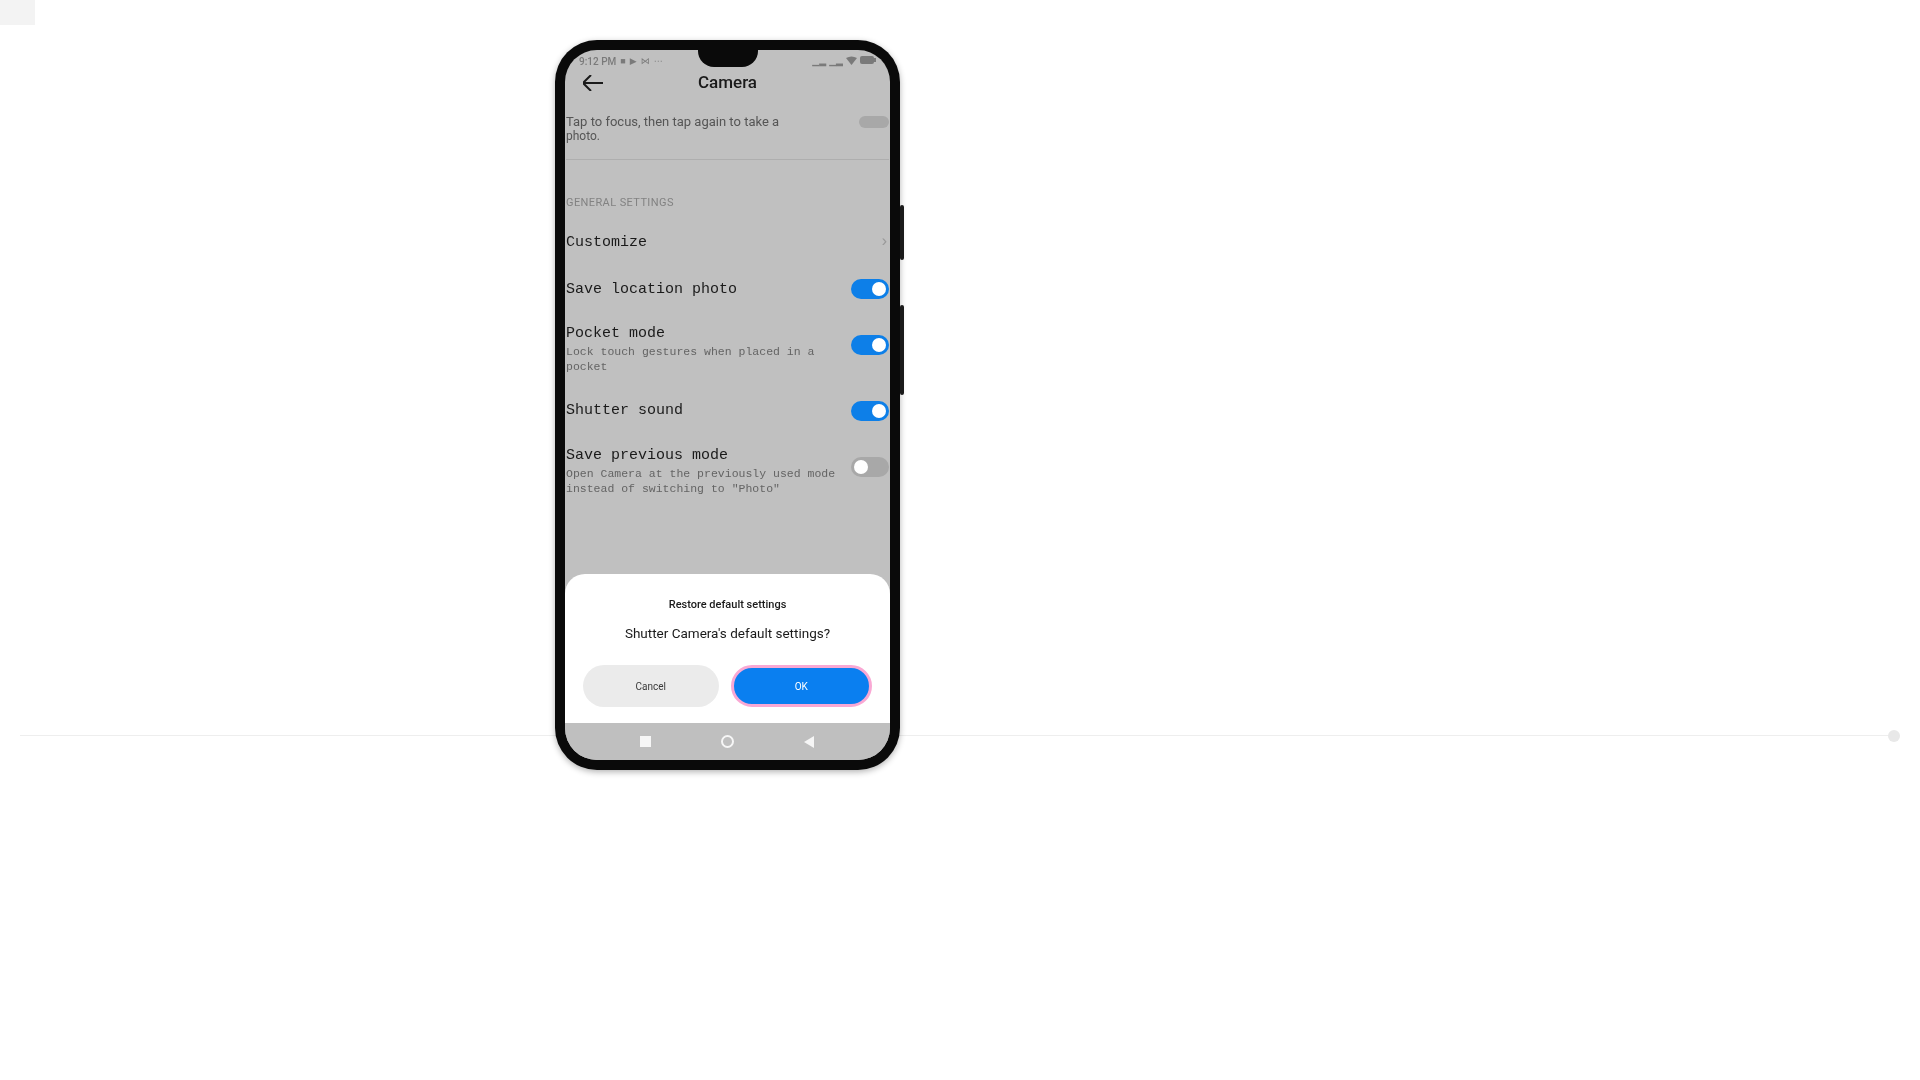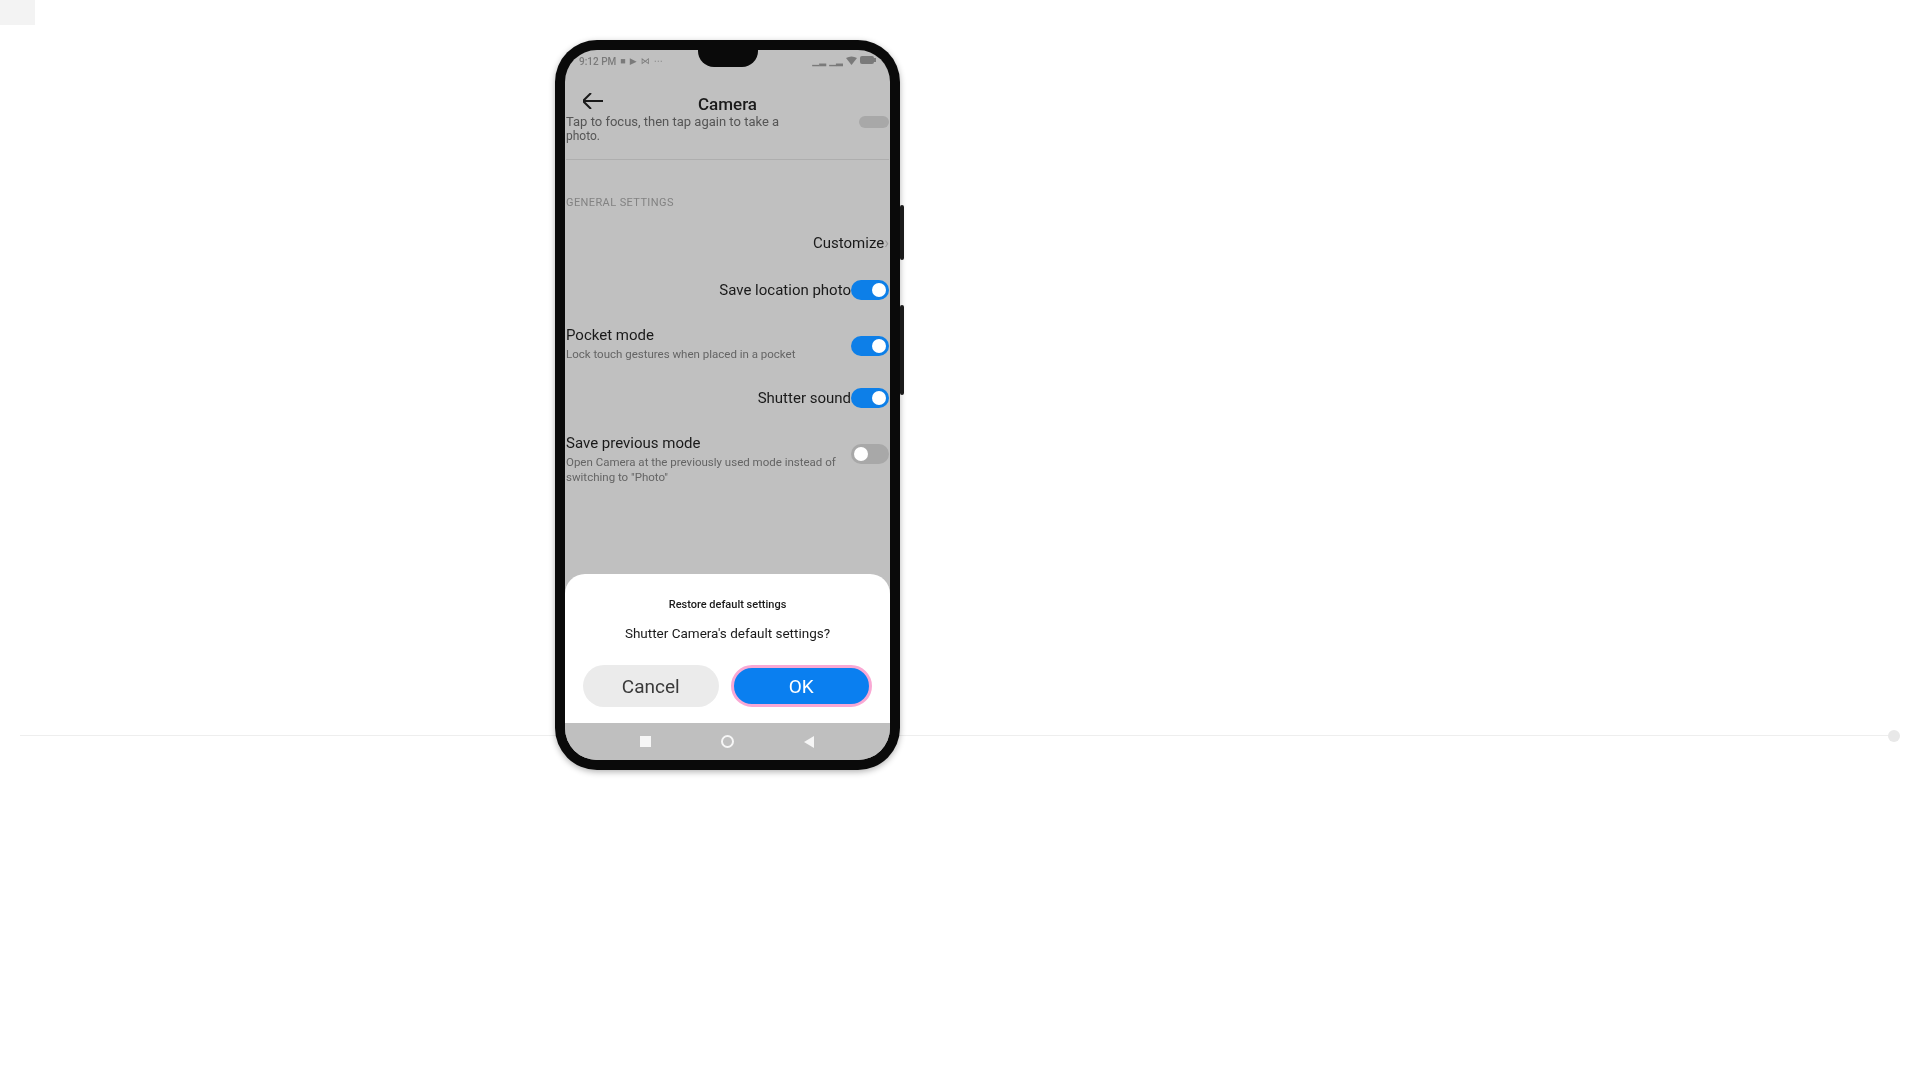--- a/index.html
+++ b/index.html
@@ -85,21 +85,21 @@
     font-size: 10px;
     color: #7a7a7a;
     font-weight: 500;
   }
   .status-left { display: flex; gap: 4px; }
   .status-right { display: flex; align-items: center; gap: 3px; }
   .status-icon { font-size: 9px; }
   .header {
     height: 42px;
     display: flex;
-    align-items: flex-end;
+    align-items: flex-start;
     padding: 0 18px;
     position: relative;
   }
   .back-arrow {
     font-size: 20px;
     color: #1a1a1a;
     position: absolute;
     left: 18px;
   }
   .header-title {
@@ -134,23 +134,24 @@
   }
   .section-label {
     font-size: 11px;
     color: #828282;
     letter-spacing: 0.4px;
     margin-top: 36px;
     margin-bottom: 10px;
   }
   .setting-row {
     display: flex;
-    justify-content: flex-end;
+    justify-content: space-between;
     align-items: center;
     padding: 14px 0;
+    font-family: Liberation Mono, monospace;
   }
   .setting-row.tall { align-items: flex-start; padding: 12px 0; }
   .setting-text { flex: 1; padding-right: 12px; }
   .setting-title {
     font-size: 15px;
     color: #1a1a1a;
     font-weight: 400;
   }
   .setting-sub {
     font-size: 11.5px;
@@ -207,21 +208,21 @@
     display: flex;
     gap: 12px;
   }
   .btn {
     flex: 1;
     height: 42px;
     border-radius: 21px;
     display: flex;
     align-items: center;
     justify-content: center;
-    font-size: 19px;
+    font-size: 10px;
     font-weight: 400;
   }
   .btn-cancel {
     background: #ebebeb;
     color: #3a3a3a;
   }
   .btn-ok {
     background: #0a7ff0;
     color: #ffffff;
     border: 3px solid #f9a8d4;

